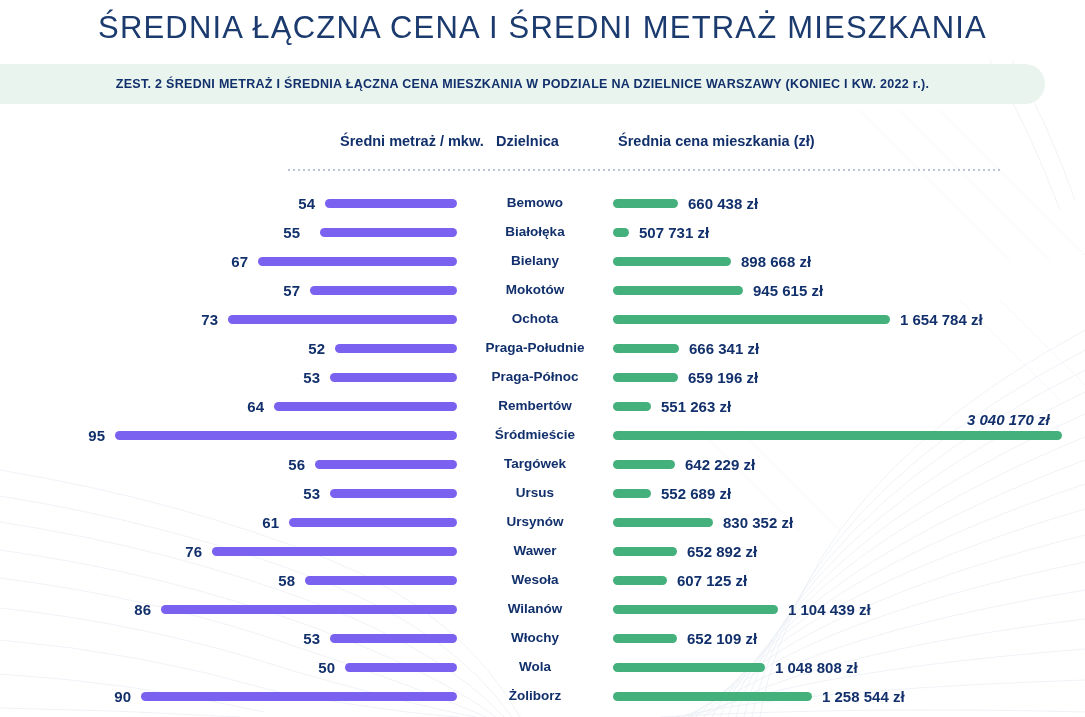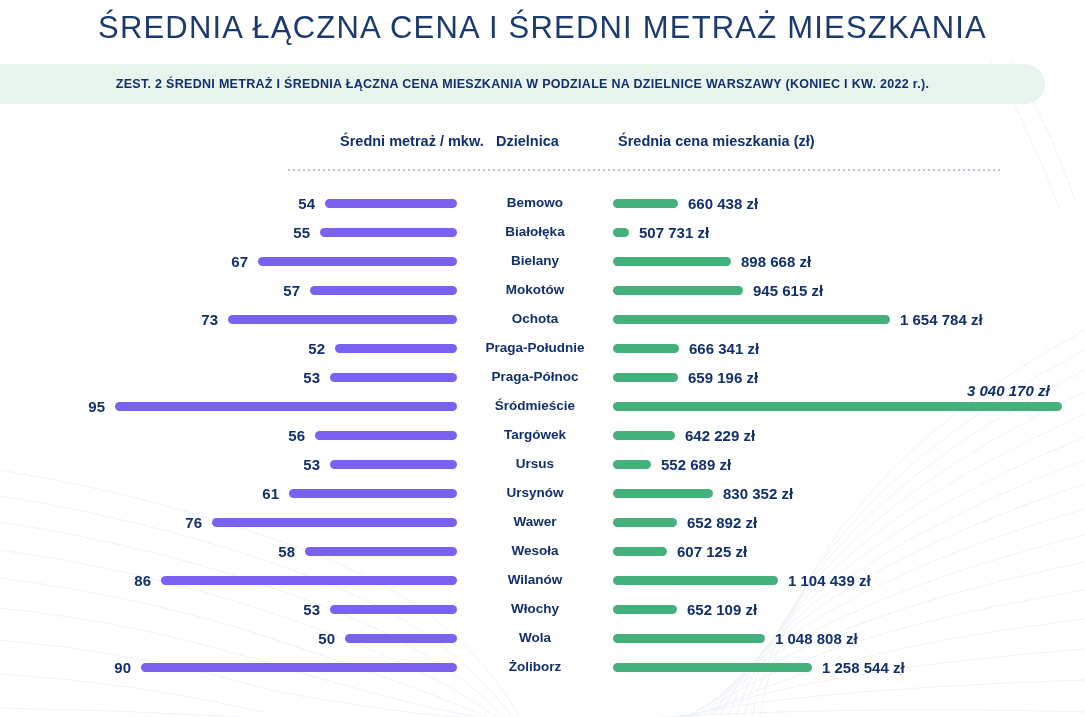--- a/index.html
+++ b/index.html
@@ -242,21 +242,21 @@
         </div>
         <div class="district">Bemowo</div>
         <div class="right-cell">
           <div class="price-bar" title="Bemowo: 660 438 zł" style="width: 65px;"></div>
           <div class="price-value" style="left: 75px;">660 438 zł</div>
         </div>
       </div>
       <div class="row">
         <div class="left-cell">
           <div class="area-bar" title="Białołęka: 55 m²" style="width: 137px;"></div>
-          <div class="area-value" style="right: 147px;">55</div>
+          <div class="area-value" style="right: 157px;">55</div>
         </div>
         <div class="district">Białołęka</div>
         <div class="right-cell">
           <div class="price-bar" title="Białołęka: 507 731 zł" style="width: 16px;"></div>
           <div class="price-value" style="left: 26px; text-align: center;">507 731 zł</div>
         </div>
       </div>
       <div class="row">
         <div class="left-cell">
           <div class="area-bar" title="Bielany: 67 m²" style="width: 199px;"></div>
@@ -305,20 +305,31 @@
         <div class="left-cell">
           <div class="area-bar" title="Praga-Północ: 53 m²" style="width: 127px;"></div>
           <div class="area-value" style="right: 137px;">53</div>
         </div>
         <div class="district">Praga-Północ</div>
         <div class="right-cell">
           <div class="price-bar" title="Praga-Północ: 659 196 zł" style="width: 65px;"></div>
           <div class="price-value" style="left: 75px;">659 196 zł</div>
         </div>
       </div>
+      <div class="row">
+        <div class="left-cell">
+          <div class="area-bar" title="Rembertów: 64 m²" style="width: 183px;"></div>
+          <div class="area-value" style="right: 193px;">64</div>
+        </div>
+        <div class="district">Rembertów</div>
+        <div class="right-cell">
+          <div class="price-bar" title="Rembertów: 551 263 zł" style="width: 38px;"></div>
+          <div class="price-value" style="left: 48px;">551 263 zł</div>
+        </div>
+      </div>
       <div class="row label-above">
         <div class="left-cell">
           <div class="area-bar" title="Śródmieście: 95 m²" style="width: 342px;"></div>
           <div class="area-value" style="right: 352px;">95</div>
         </div>
         <div class="district">Śródmieście</div>
         <div class="right-cell">
           <div class="price-bar" title="Śródmieście: 3 040 170 zł" style="width: 449px;"></div>
           <div class="price-value" style="left: 354px; font-style: italic;">3 040 170 zł</div>
         </div>

